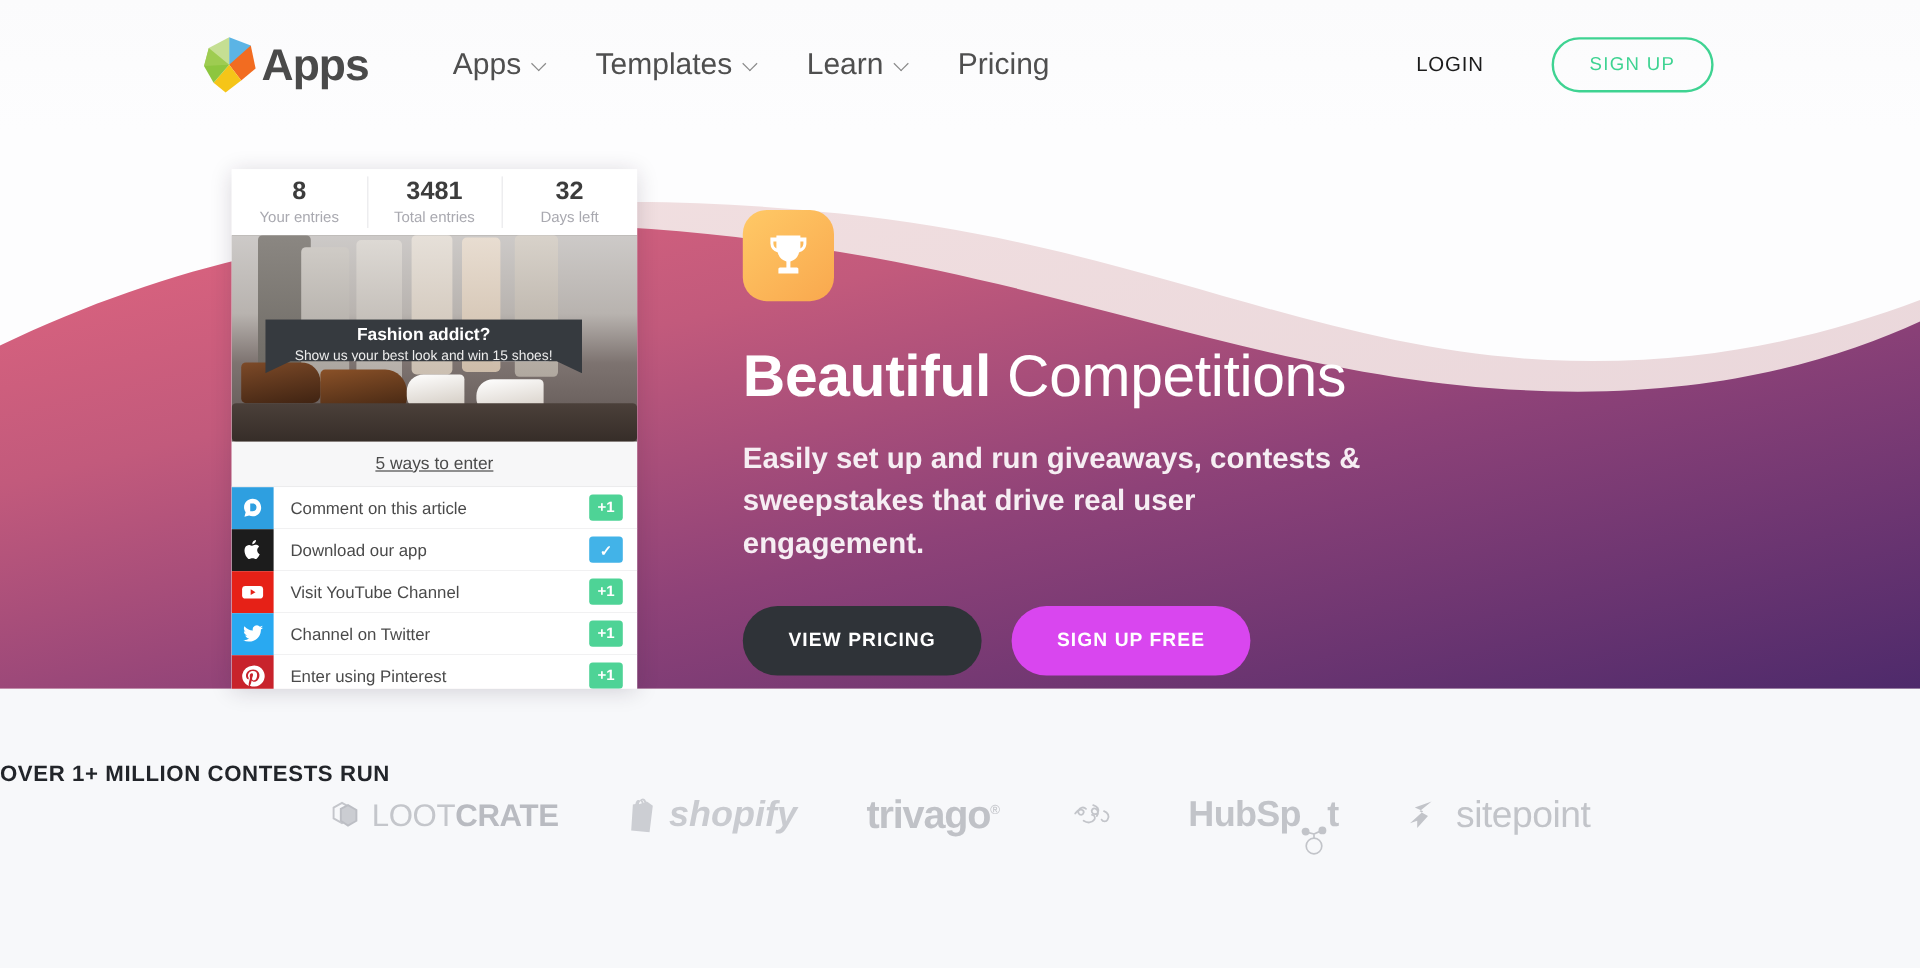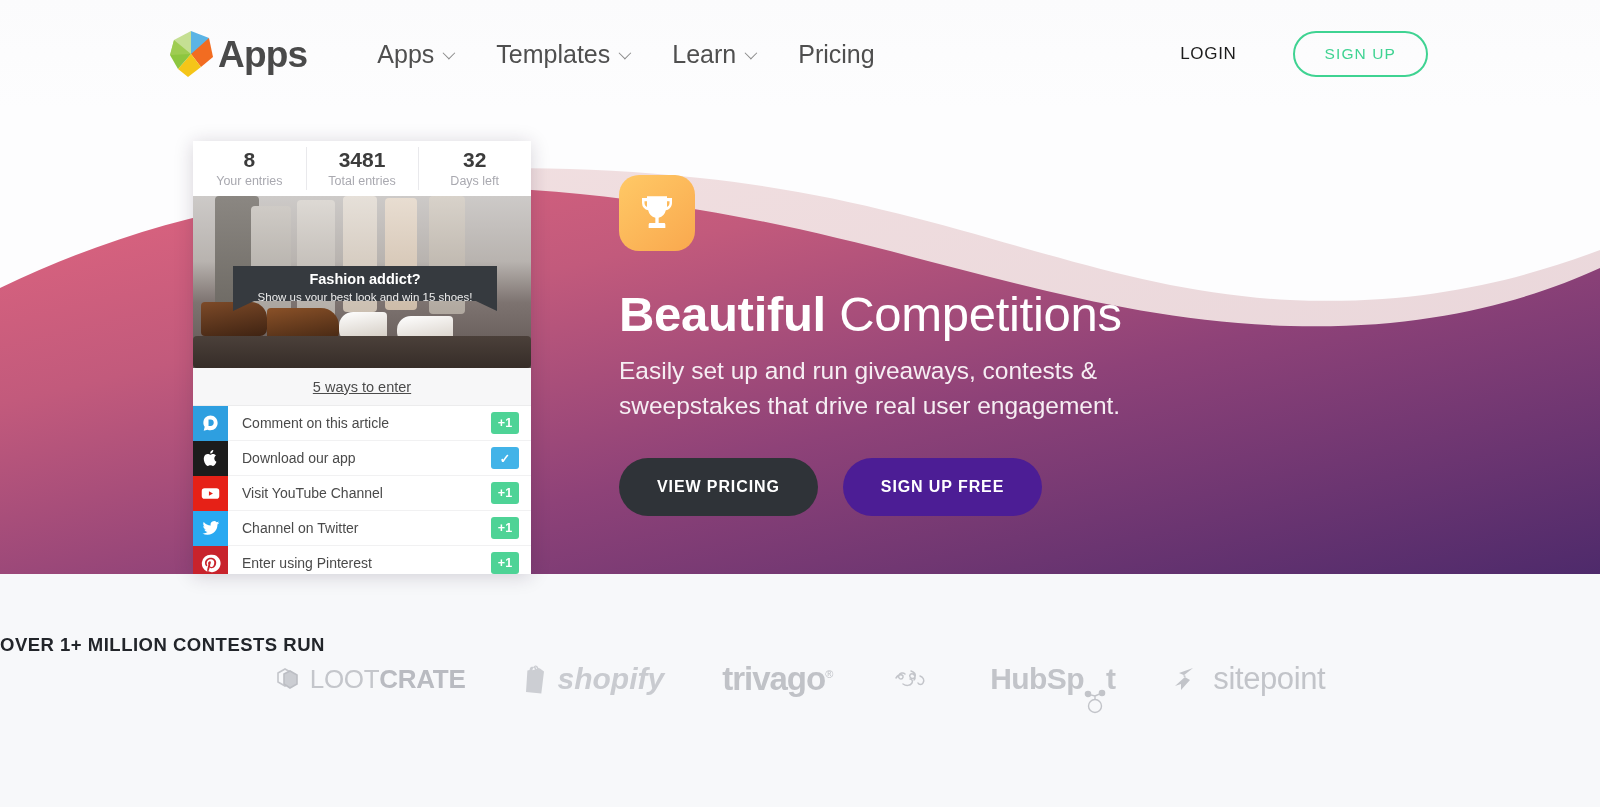--- a/index.html
+++ b/index.html
@@ -80,21 +80,21 @@
   }
   .photo-sky {
     position:absolute; inset:0;
     background:
       linear-gradient(180deg,#cdcac8 0%, #b8b3af 38%, #7d7370 62%, #5d5350 100%);
   }
   .photo-leg {
     position:absolute; border-radius:4px;
   }
   .ribbon {
-    position:absolute; top:70px; left:40px; width:264px; height:45px;
+    position:absolute; top:70px; left:28px; width:264px; height:45px;
     background:#363a3f; text-align:center; padding-top:4px;
     clip-path:polygon(0 0,100% 0,100% 100%,92% 78%,8% 78%,0 100%);
   }
   .ribbon-1 { font-size:14.5px; font-weight:bold; color:#fff; line-height:1.35; }
   .ribbon-2 { font-size:11.5px; color:#ececec; line-height:1.3; }
   .ribbon-2 u { text-decoration:underline; }
 
   .widget-ways {
     height:38px; display:flex; align-items:center; justify-content:center;
     background:#f7f7f8; border-bottom:1px solid #ececed;
@@ -124,32 +124,32 @@
     background:linear-gradient(140deg,#ffc966 0%, #f9a84e 100%);
     display:flex; align-items:center; justify-content:center;
   }
   .h1 {
     margin-top:38px; font-size:49px; color:#fff; line-height:1.05;
     letter-spacing:-0.3px;
   }
   .h1 b { font-weight:bold; }
   .h1 span { font-weight:300; }
   .sub {
-    margin-top:13px; font-size:24.5px; color:#f6eef3; font-weight:400;
+    margin-top:25px; font-size:24.5px; color:#f6eef3; font-weight:700;
     line-height:1.43; max-width:520px;
   }
   .cta-row { margin-top:34px; display:flex; gap:25px; }
   .btn {
     border:none; border-radius:32px; cursor:pointer; line-height:1;
     font-family:"Liberation Sans", sans-serif;
     font-size:16px; font-weight:bold; letter-spacing:0.9px; color:#fff;
     padding:21px 38px;
   }
   .btn.dark { background:#2f3338; }
-  .btn.green { background:#4c1d95; }
+  .btn.green { background:#d946ef; }
 
   
   .logos-sec {
     position:absolute; top:574px; left:0; width:1600px; height:233px;
     background:#f7f8fa; z-index:5;
   }
   .logos-title {
     margin-top:60px; font-size:18.5px; font-weight:bold;
     color:#22252a; letter-spacing:0.5px;
   }

